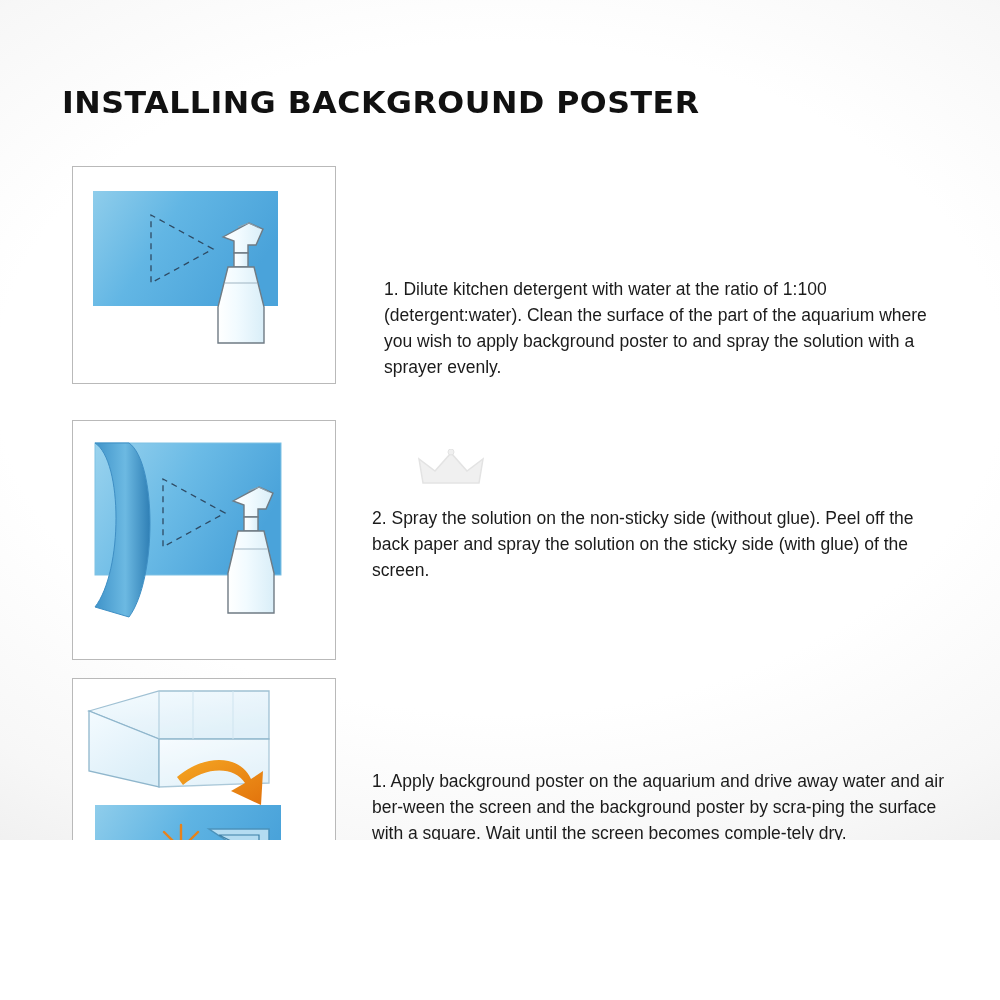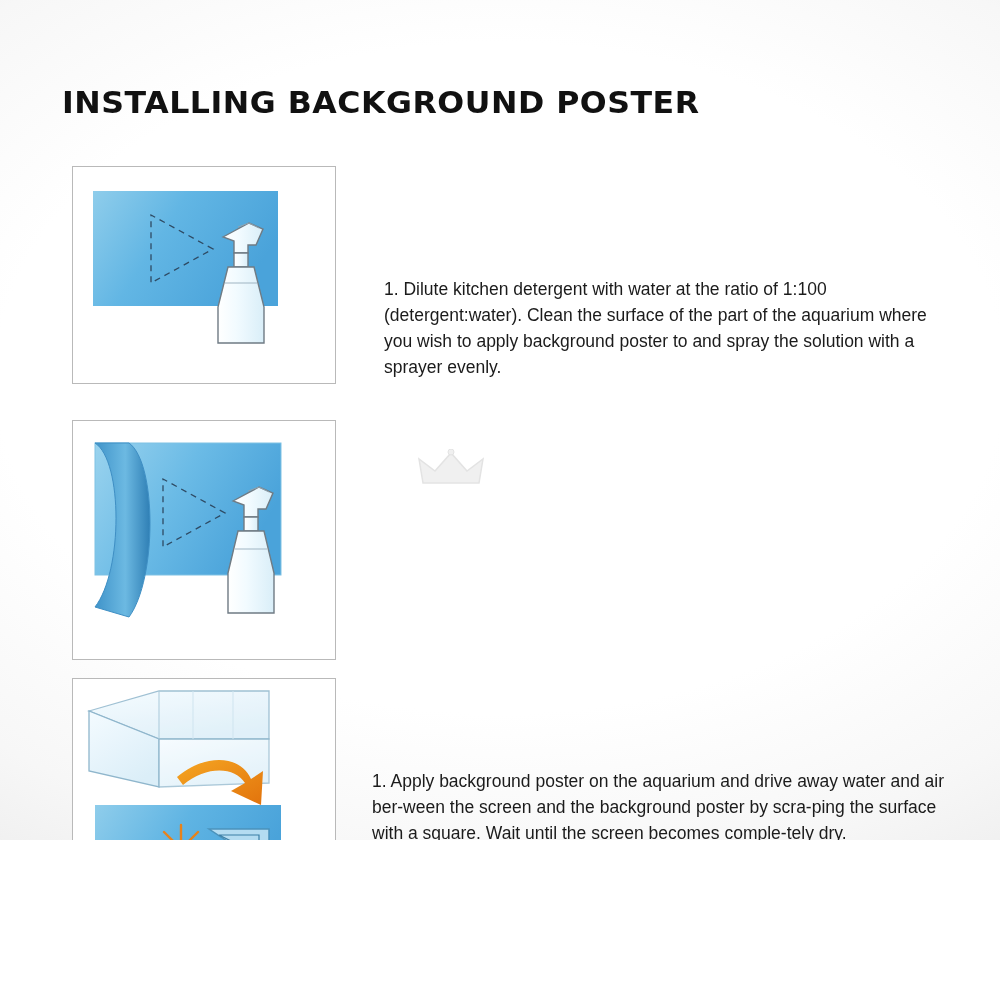--- a/index.html
+++ b/index.html
@@ -150,20 +150,21 @@
 
       <g stroke="#6f7b84" stroke-width="1.4" fill="url(#bottleGrad2)">
         <path d="M160 80 L186 66 L200 72 L193 88 L185 88 L185 96 L171 96 L171 84 Z"></path>
         <path d="M171 96 L185 96 L185 110 L171 110 Z"></path>
         <path d="M165 110 L191 110 L201 152 L201 192 L155 192 L155 152 Z"></path>
       </g>
       <path d="M162 128 L194 128" stroke="#9fb4c2" stroke-width="1" fill="none"></path>
       <path d="M175 70 L186 66 L196 71" stroke="#8fa3b0" stroke-width="1" fill="none"></path>
     </svg>
   </div>
+  <div class="steptext text-2">2. Spray the solution on the non-sticky side (without glue). Peel off the back paper and spray the solution on the sticky side (with glue) of the screen.</div>
 
   <div class="panel panel-3">
     <svg width="260" height="236" viewBox="0 0 260 236">
       <defs>
         <linearGradient id="posterGrad3" x1="0" y1="0" x2="1" y2="0.3">
           <stop offset="0%" stop-color="#8fcdeb"></stop>
           <stop offset="50%" stop-color="#5fb4e3"></stop>
           <stop offset="100%" stop-color="#4aa3da"></stop>
         </linearGradient>
         <linearGradient id="arrowGrad3" x1="0" y1="0" x2="1" y2="1">

